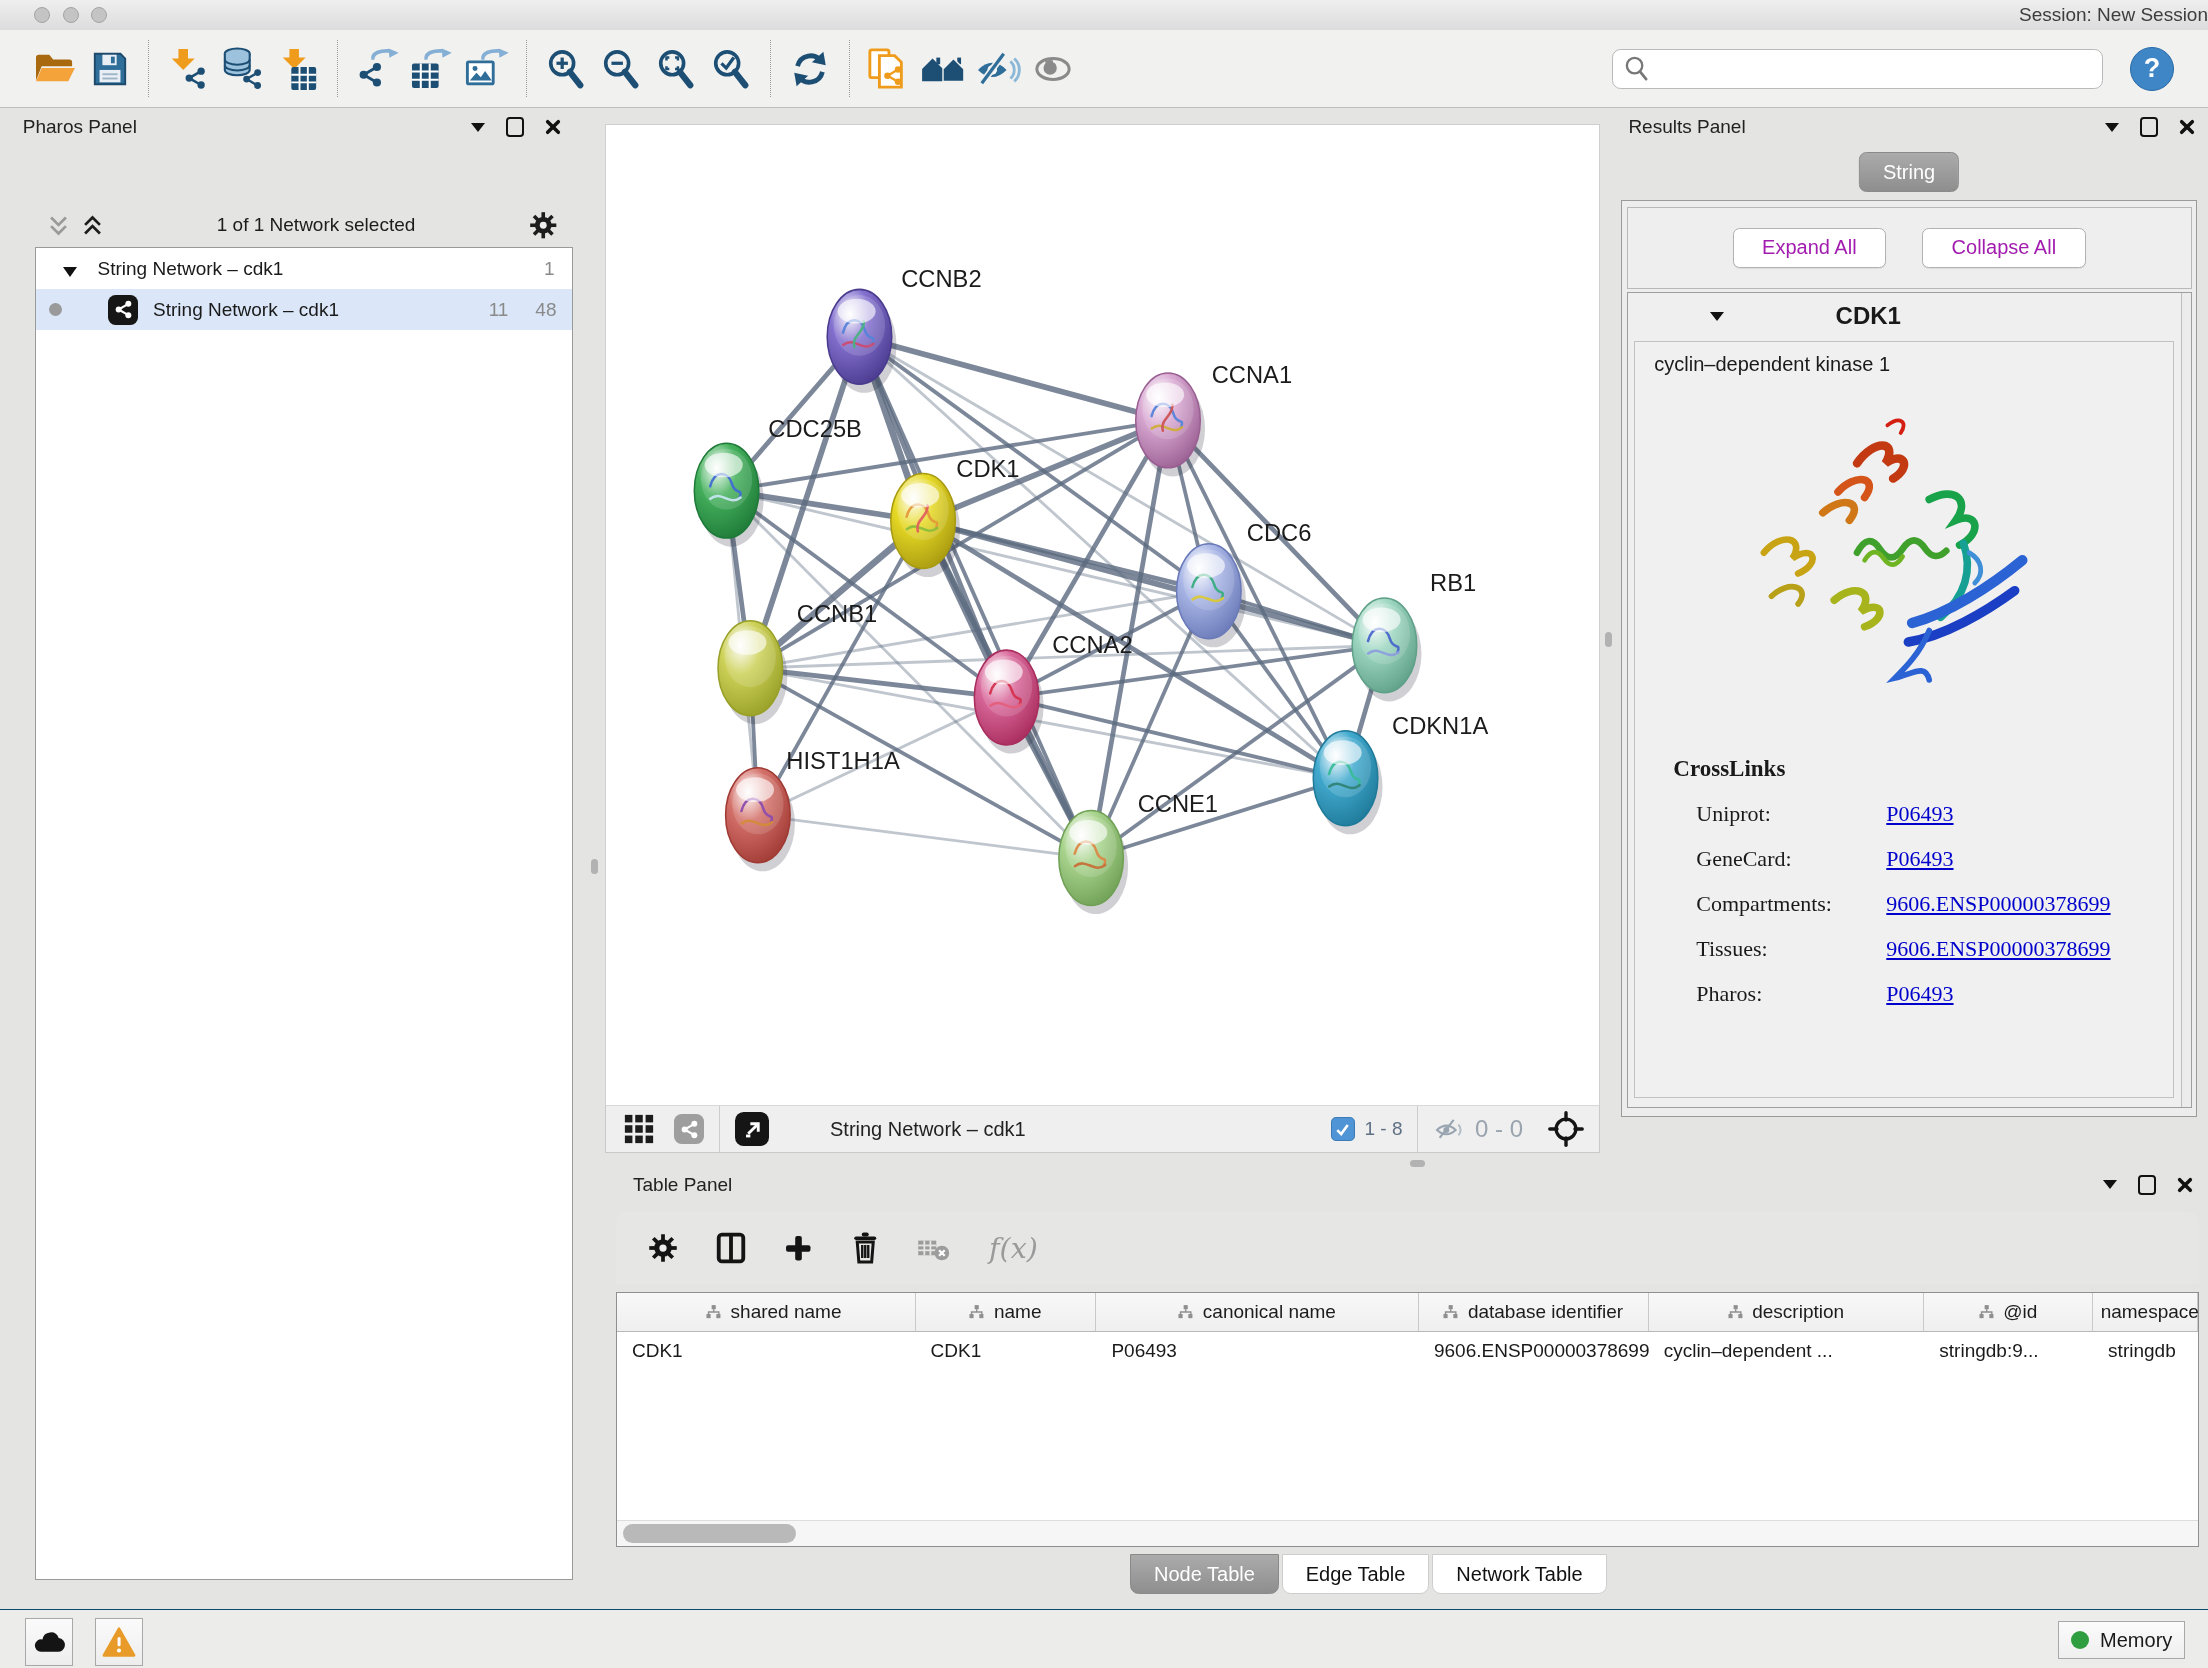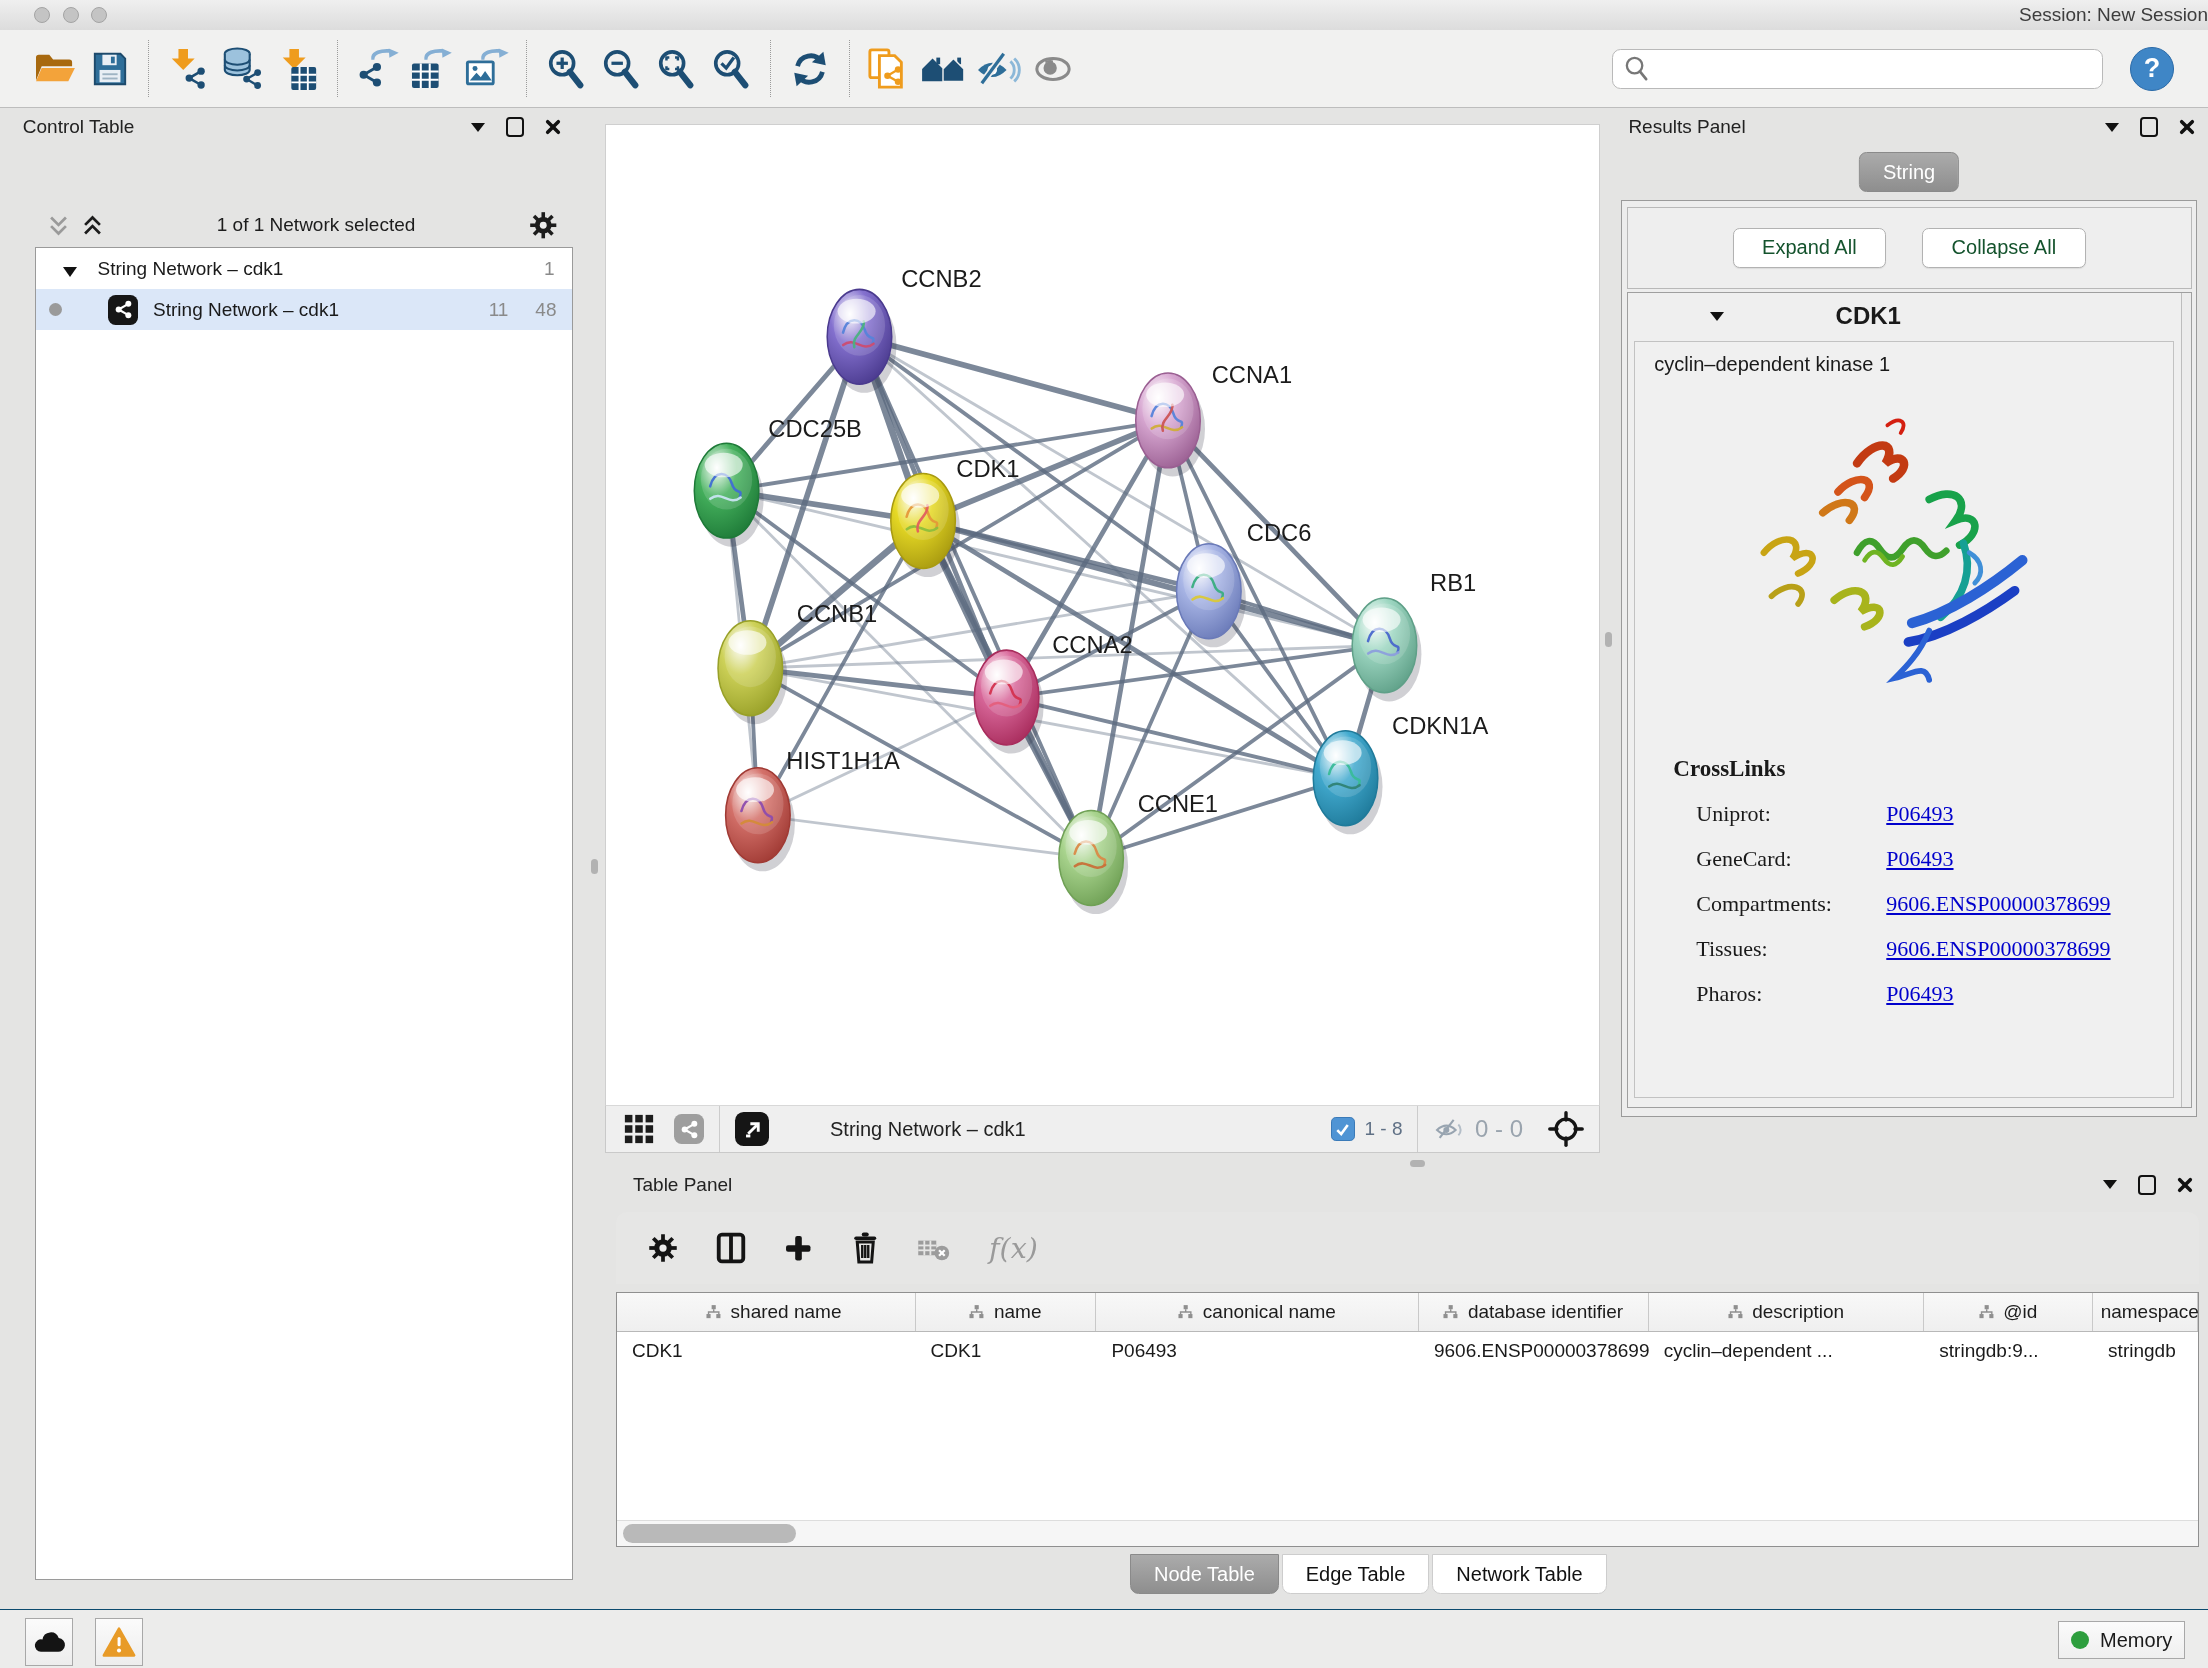--- a/index.html
+++ b/index.html
@@ -63,21 +63,21 @@
             display:flex;align-items:center;justify-content:center;box-sizing:border-box;}
   
   #results-panel{left:1617px;top:116px;width:584px;height:1006px;}
   #rp-hdr{position:absolute;left:11.4px;top:0;width:567px;display:flex;align-items:center;justify-content:space-between;}
   #rp-tab{position:absolute;left:50%;transform:translateX(-50%);top:36px;}
   #rp-outer{position:absolute;left:3.8px;top:84px;width:576px;height:917px;background:#ededed;
             border:1.4px solid #9a9a9a;box-sizing:border-box;}
   #rp-btnbox{position:absolute;left:4.8px;top:5.7px;width:563px;height:80px;border:1px solid #b8b8b8;
              display:flex;align-items:center;justify-content:center;gap:36px;background:#eeeeee;}
   .rbtn{background:#fff;border:1px solid #b2b2b2;border-radius:6.7px;height:38px;padding:0 28.5px;
-        font-size:20px;display:flex;align-items:center;color:#14532d;box-shadow:0 1px 1px rgba(0,0,0,.08);}
+        font-size:20px;display:flex;align-items:center;color:#a21caf;box-shadow:0 1px 1px rgba(0,0,0,.08);}
   #rp-entry{position:absolute;left:4.8px;top:91px;width:563px;height:814px;border:1px solid #9f9f9f;background:#efefef;}
   #rp-generow{height:46px;display:flex;align-items:center;}
   #rp-gene{font-size:24px;font-weight:bold;margin-left:112px;}
   #rp-descbox{position:absolute;left:6.7px;top:48px;width:538px;height:755px;border:1px solid #c2c2c2;
               background:#f0f0f0;overflow:hidden;}
   #rp-desc{font-size:20px;margin:11.4px 0 0 19px;}
   #hero-protein{display:block;margin:32px auto 0 auto;}
   #crosslinks{font-family:"Liberation Serif",serif;margin:53px 0 0 38px;}
   #crosslinks-title{font-size:23px;font-weight:bold;}
   .clrow{display:flex;margin:19px 0 0 23px;font-size:22px;}
@@ -331,21 +331,21 @@
     </svg>
     <input id="search-input" type="text" value="" style="">
   </div>
   <div id="help-btn">
       <span>?</span>
     </div>
 </div>
 
 <div id="control-panel" class="abs">
   <div id="cp-hdr">
-    <span class="phdr-title">Control Table</span>
+    <span class="phdr-title">Pharos Panel</span>
     <span class="wctls">
       <span class="caret-down"></span>
       <span class="float-box"></span>
       <svg width="16" height="16" viewBox="0 0 18 18" style="color:#111">
           <use href="#sym-x"></use>
         </svg>
     </span>
   </div>
   <div id="cp-status">
     <svg width="21" height="21" viewBox="0 0 16 17" style="margin-left:13.3px">

